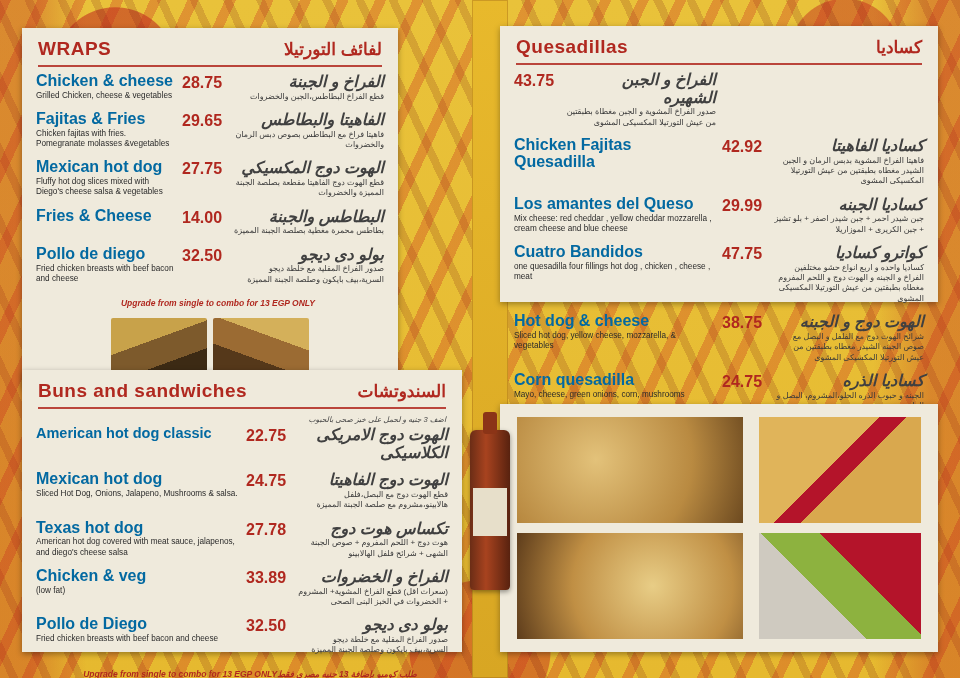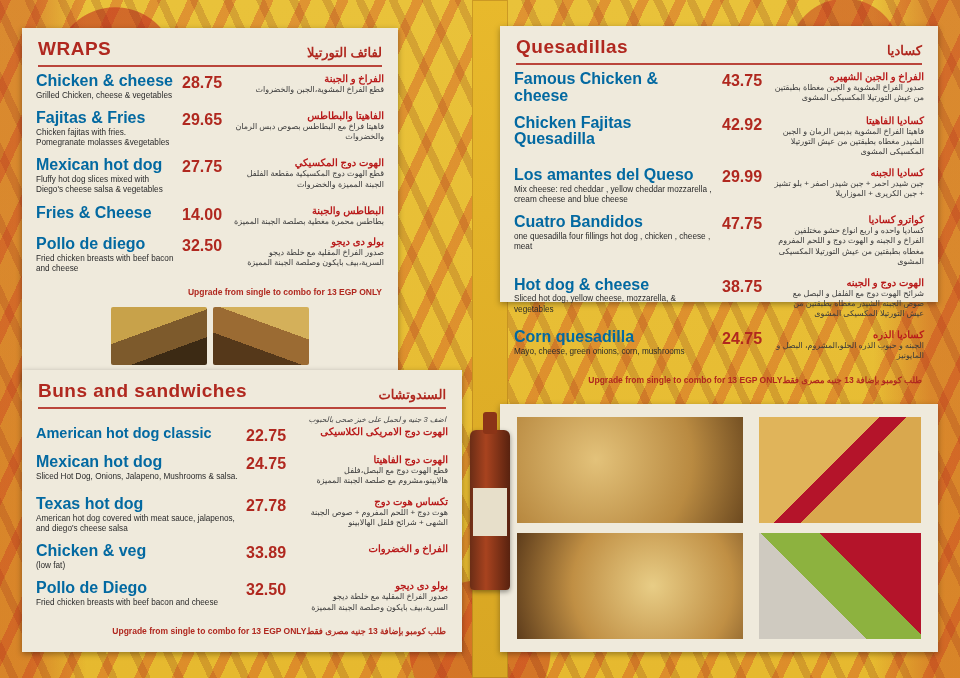--- a/index.html
+++ b/index.html
@@ -28,33 +28,33 @@
      box-shadow:0 0 0 1px rgba(120,60,10,.25) inset;}
   
   .panel{position:absolute;background:#efeadc;box-shadow:0 2px 6px rgba(0,0,0,.35);}
   #wraps-panel{left:22px;top:28px;width:376px;height:360px;}
   #buns-panel{left:22px;top:370px;width:440px;height:282px;}
   #quesa-panel{left:500px;top:26px;width:438px;height:276px;}
   #photos-panel{left:500px;top:404px;width:438px;height:248px;background:#efeadc;padding:0;}
   .sec-head{display:flex;justify-content:space-between;align-items:flex-end;
      padding:10px 16px 2px 16px;}
   .sec-title{font-size:19px;font-weight:bold;color:#b0281f;letter-spacing:.5px;}
-  .sec-title-ar{font-size:13px;font-weight:bold;color:#b0281f;direction:rtl;}
+  .sec-title-ar{font-size:17px;font-weight:bold;color:#b0281f;direction:rtl;}
   .sec-rule{height:2px;background:#b0281f;margin:3px 16px 6px 16px;opacity:.85;}
   .items{padding:0 14px;}
   .item{display:flex;align-items:flex-start;margin-bottom:9px;}
   .left{flex:1 1 auto;padding-right:6px;min-width:0;}
   .name{font-size:16px;font-weight:bold;color:#0369a1;line-height:1.05;}
   .name.small{font-size:14.5px;}
   .desc{font-size:8.2px;color:#2a2a2a;line-height:1.25;margin-top:1px;}
   .price{flex:0 0 52px;text-align:left;font-size:16px;font-weight:bold;color:#b0281f;padding-top:1px;}
   .right{flex:0 0 150px;direction:rtl;text-align:right;}
-  .name-ar{font-size:10px;font-weight:bold;color:#b91c1c;line-height:1.1;}
+  .name-ar{font-size:16px;font-weight:bold;color:#404040;line-height:1.1;font-style:italic;}
   .desc-ar{font-size:8px;color:#3a3a3a;line-height:1.3;margin-top:1px;}
-  .upgrade{display:flex;justify-content:flex-end;padding:4px 16px 8px 32px;}
+  .upgrade{display:flex;justify-content:center;padding:4px 16px 8px 32px;font-style:italic;}
   .upg-en{font-size:8.5px;color:#b0281f;font-weight:bold;}
   .upg-ar{font-size:8.5px;color:#b0281f;font-weight:bold;direction:rtl;}
   .note-ar{font-size:7.5px;color:#444;direction:rtl;text-align:right;padding:0 16px 2px 0;font-style:italic;}
   
   .wrap-photos{display:flex;gap:6px;justify-content:center;padding:2px 16px 0 16px;}
   .ph{height:58px;border-radius:2px;}
   .ph1{width:96px;background:linear-gradient(160deg,#c8a24a 0 40%,#7d5a2c 40% 70%,#3c2a14 70%);}
   .ph2{width:96px;background:linear-gradient(200deg,#caa martes);}
   .ph2{width:96px;background:linear-gradient(200deg,#d4b05a 0 35%,#9b6b33 35% 65%,#55381a 65%);}
   
@@ -93,21 +93,21 @@
   <div class="items">
 
     <div class="item">
       <div class="left">
         <div class="name">Chicken &amp; cheese</div>
         <div class="desc">Grilled Chicken, cheese &amp; vegetables</div>
       </div>
       <div class="price">28.75</div>
       <div class="right">
         <div class="name-ar">الفراخ و الجبنة</div>
-        <div class="desc-ar">قطع الفراخ المشوية،الجبن والخضروات</div>
+        <div class="desc-ar">قطع الفراخ البطاطس،الجبن والخضروات</div>
       </div>
     </div>
 
     <div class="item">
       <div class="left">
         <div class="name">Fajitas &amp; Fries</div>
         <div class="desc">Chicken fajitas with fries. Pomegranate molasses &amp;vegetables</div>
       </div>
       <div class="price">29.65</div>
       <div class="right">
@@ -117,21 +117,21 @@
     </div>
 
     <div class="item">
       <div class="left">
         <div class="name">Mexican hot dog</div>
         <div class="desc">Fluffy hot dog slices mixed with Diego's cheese salsa &amp; vegetables</div>
       </div>
       <div class="price">27.75</div>
       <div class="right">
         <div class="name-ar">الهوت دوج المكسيكي</div>
-        <div class="desc-ar">قطع الهوت دوج المكسيكية مقطعة الفلفل الجبنة المميزة والخضروات</div>
+        <div class="desc-ar">قطع الهوت دوج الفاهيتا مقطعة بصلصة الجبنة المميزة والخضروات</div>
       </div>
     </div>
 
     <div class="item">
       <div class="left">
         <div class="name">Fries &amp; Cheese</div>
         <div class="desc"></div>
       </div>
       <div class="price">14.00</div>
       <div class="right">
@@ -212,20 +212,21 @@
     </div>
 
     <div class="item">
       <div class="left">
         <div class="name">Chicken &amp; veg</div>
         <div class="desc">(low fat)</div>
       </div>
       <div class="price">33.89</div>
       <div class="right">
         <div class="name-ar">الفراخ و الخضروات</div>
+        <div class="desc-ar">(سعرات اقل) قطع الفراخ المشوية+ المشروم + الخضروات في الخبز البنى الصحى</div>
       </div>
     </div>
 
     <div class="item">
       <div class="left">
         <div class="name">Pollo de Diego</div>
         <div class="desc">Fried chicken breasts with beef bacon and cheese</div>
       </div>
       <div class="price">32.50</div>
       <div class="right">
@@ -245,24 +246,20 @@
 <div class="panel" id="quesa-panel">
   <div class="sec-head">
     <div class="sec-title">Quesadillas</div>
     <div class="sec-title-ar">كساديا</div>
   </div>
   <div class="sec-rule"></div>
 
   <div class="items">
 
     <div class="item">
-      <div class="left">
-        <div class="name">Famous Chicken &amp; cheese</div>
-        <div class="desc"></div>
-      </div>
       <div class="price">43.75</div>
       <div class="right">
         <div class="name-ar">الفراخ و الجبن الشهيره</div>
         <div class="desc-ar">صدور الفراخ المشوية و الجبن مغطاة بطبقتين من عيش التورتيلا المكسيكى المشوى</div>
       </div>
     </div>
 
     <div class="item">
       <div class="left">
         <div class="name">Chicken Fajitas Quesadilla</div>

